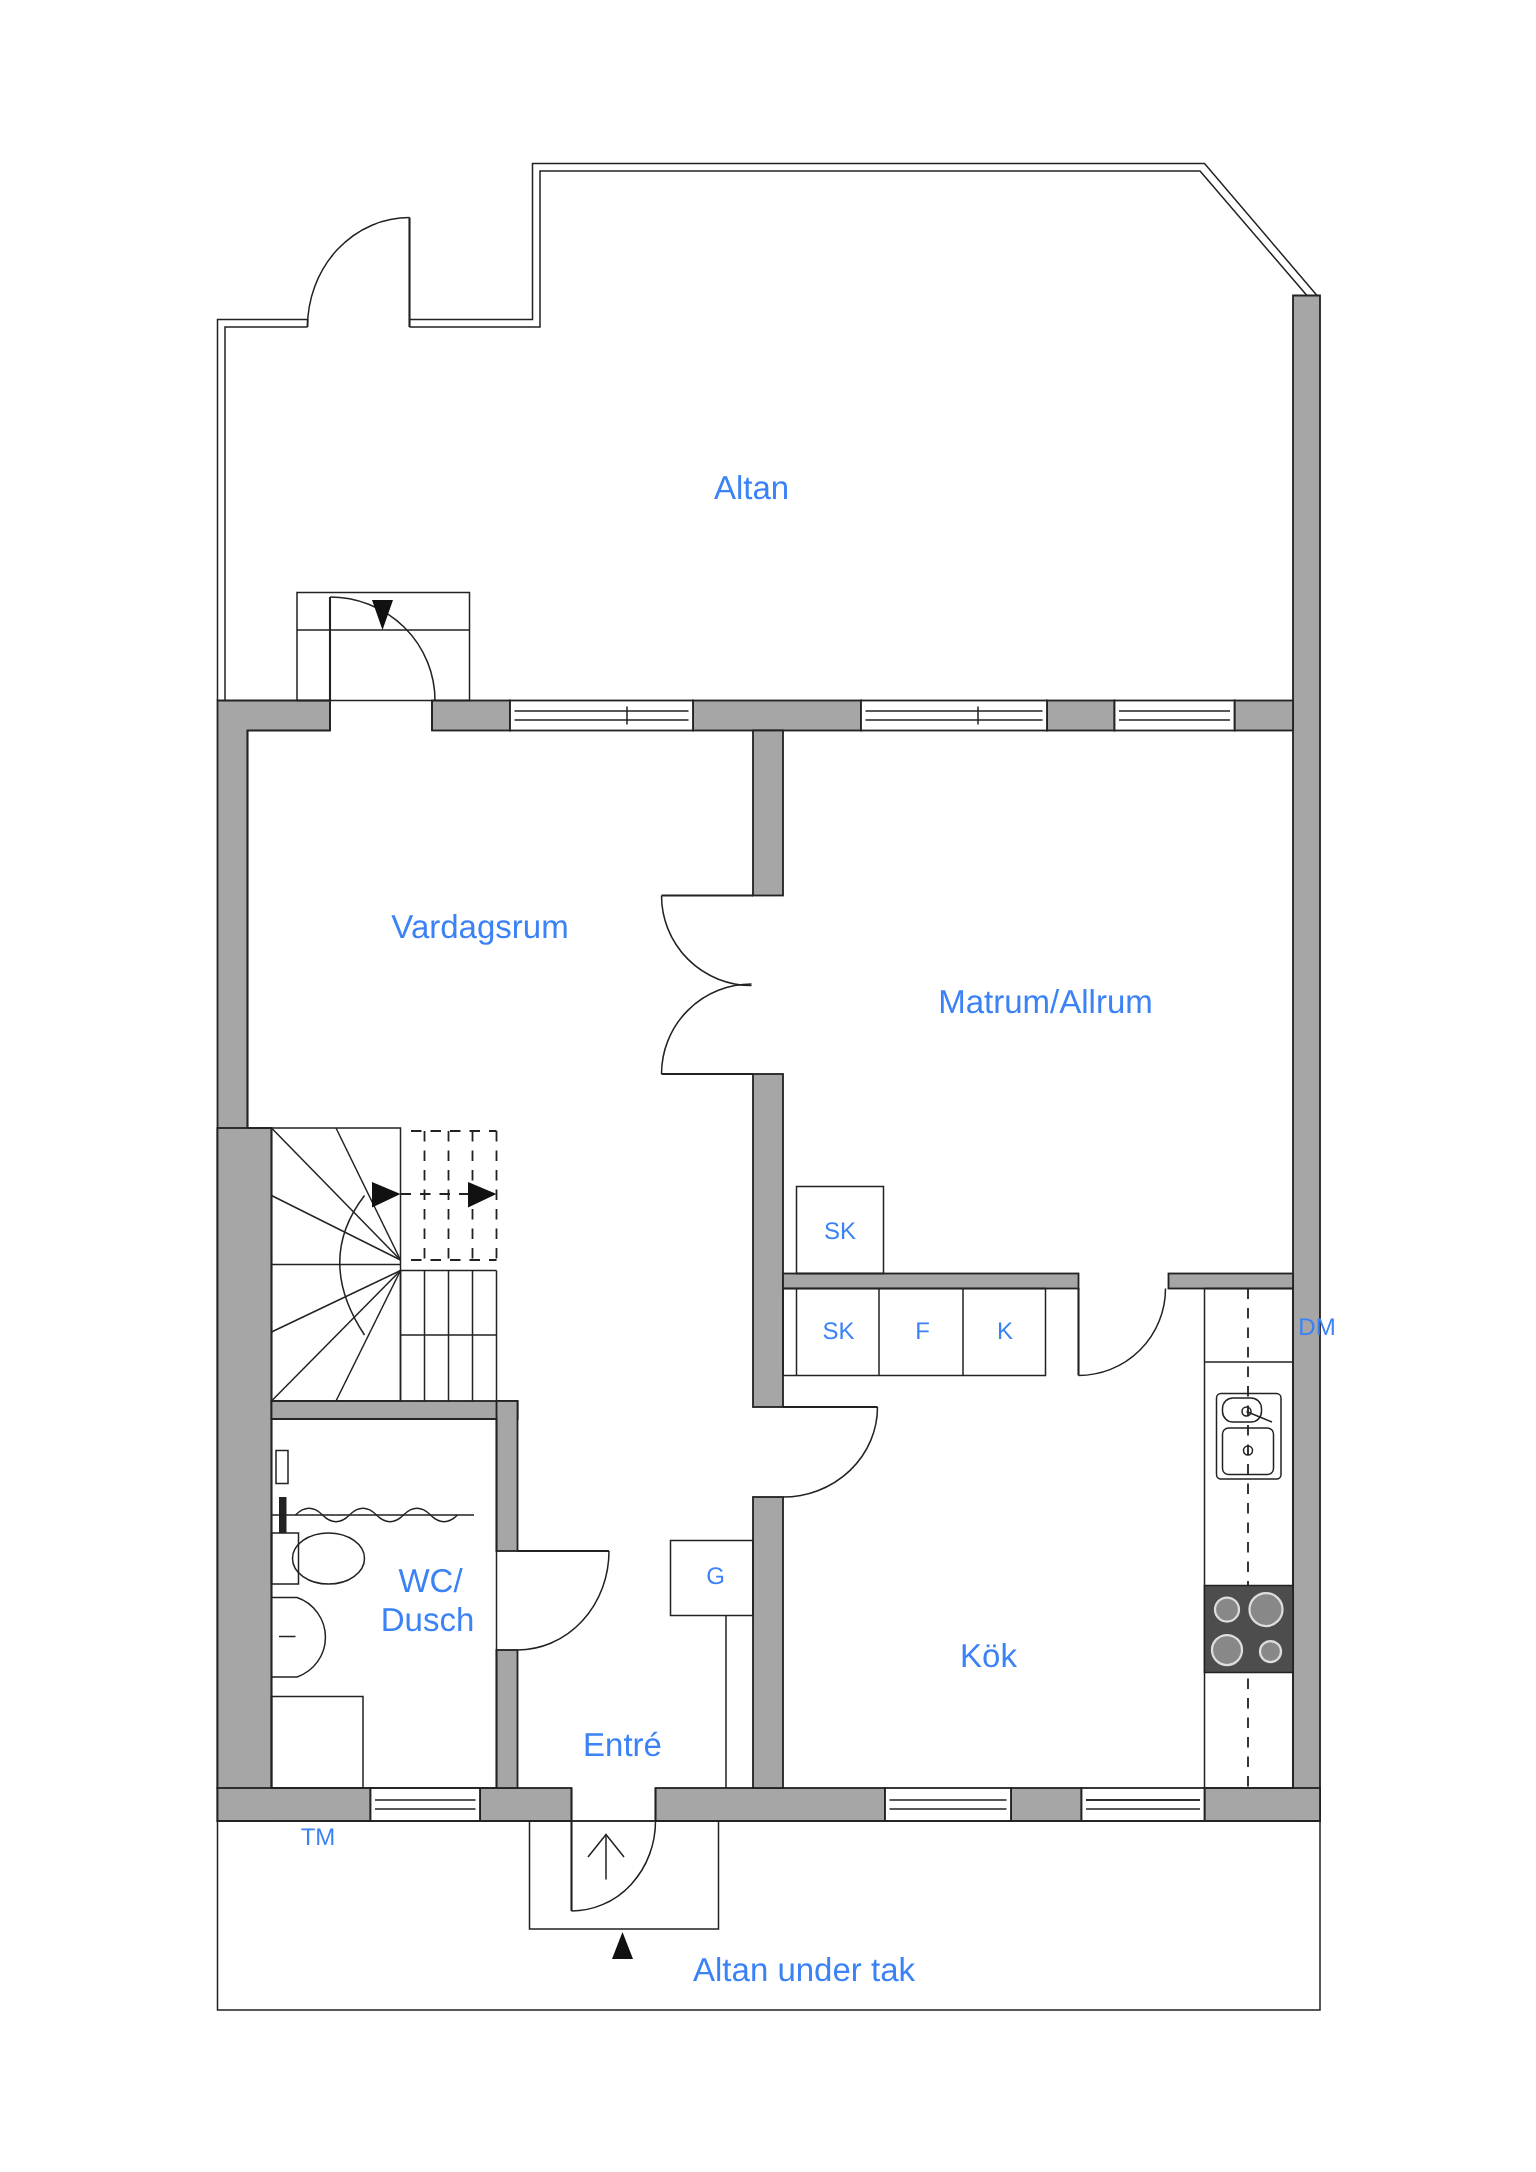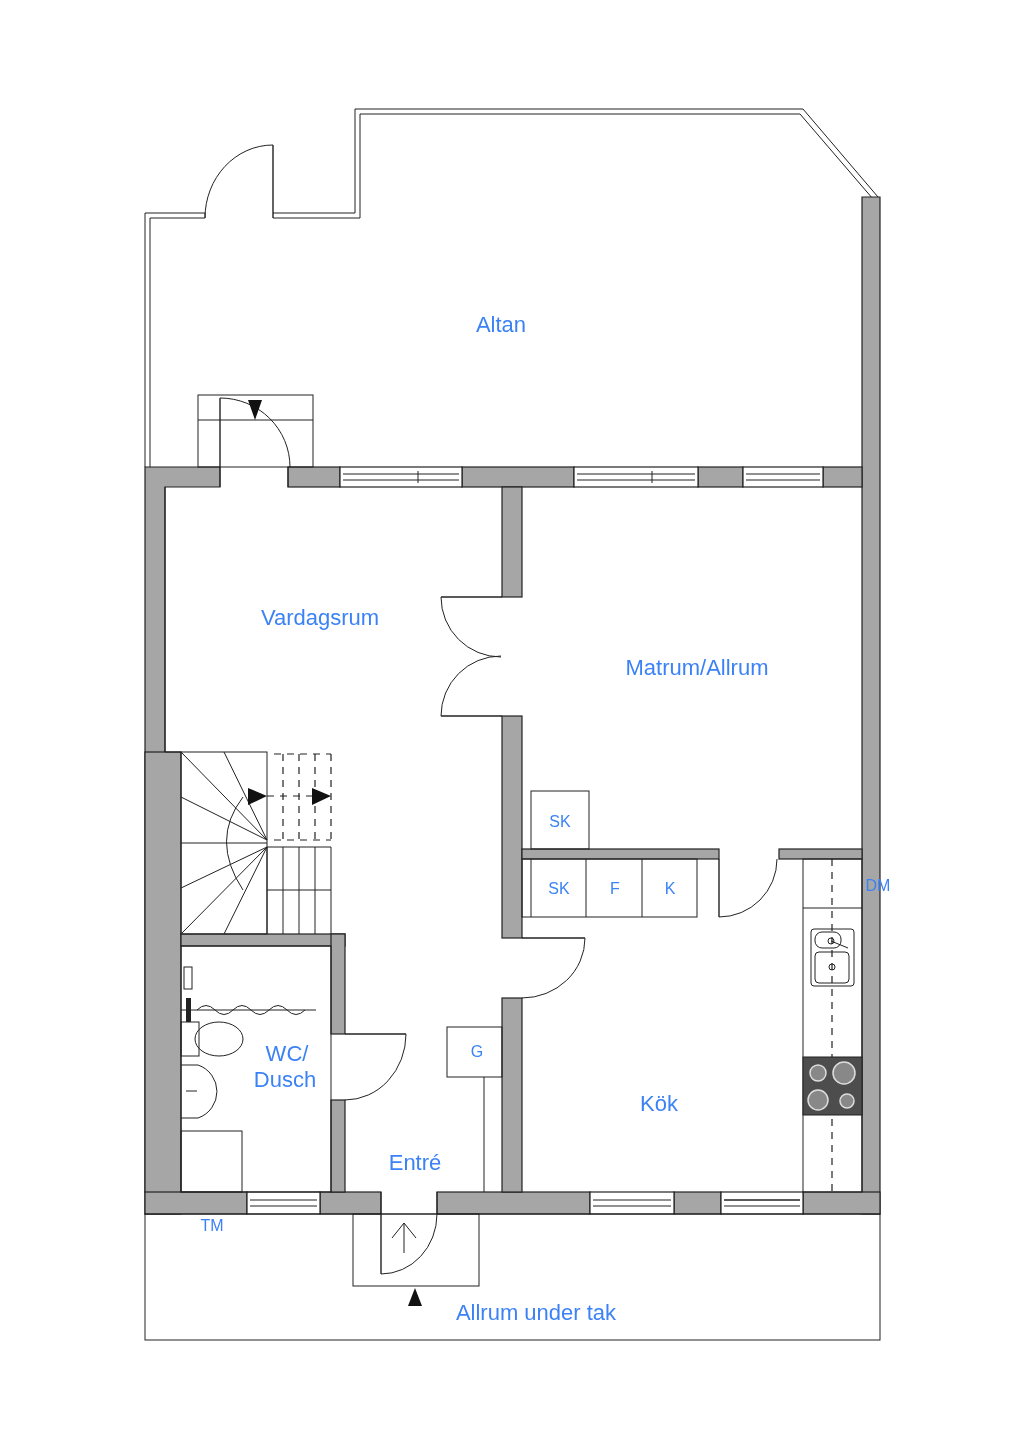--- a/index.html
+++ b/index.html
@@ -204,21 +204,21 @@
   </g>
 </svg>
 
 <div class="label" style="left:501px; top:325px;">Altan</div>
 <div class="label" style="left:320px; top:618px;">Vardagsrum</div>
 <div class="label" style="left:697px; top:668px;text-align:center;">Matrum/Allrum</div>
 <div class="label" style="left:659px; top:1104px;">Kök</div>
 <div class="label" style="left:287px; top:1054px;">WC/</div>
 <div class="label" style="left:285px; top:1080px;">Dusch</div>
 <div class="label" style="left:415px; top:1118px;margin-top:45px;">Entré</div>
-<div class="label" style="left:536px; top:1313px;">Allrum under tak</div>
+<div class="label" style="left:536px; top:1313px;">Altan under tak</div>
 
 <div class="label small" style="left:560px; top:822px;">SK</div>
 <div class="label small" style="left:559px; top:889px;">SK</div>
 <div class="label small" style="left:615px; top:889px;">F</div>
 <div class="label small" style="left:670px; top:889px;">K</div>
 <div class="label small" style="left:878px; top:886px;">DM</div>
 <div class="label small" style="left:477px; top:1052px;">G</div>
 <div class="label small" style="left:212px; top:1226px;">TM</div>
 
 </body></html>

